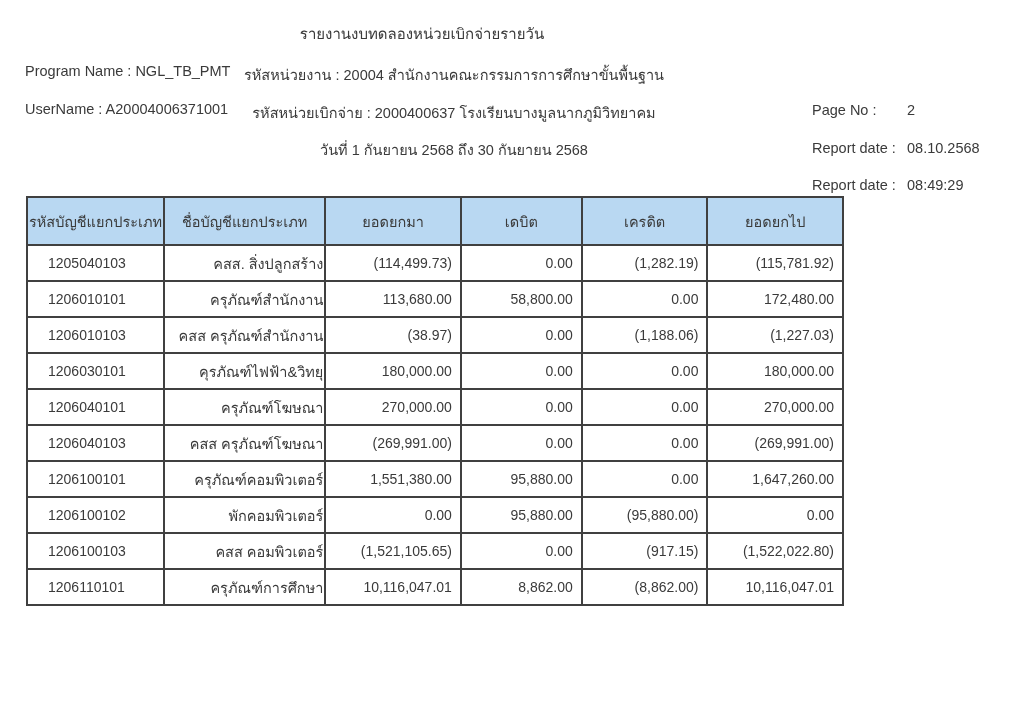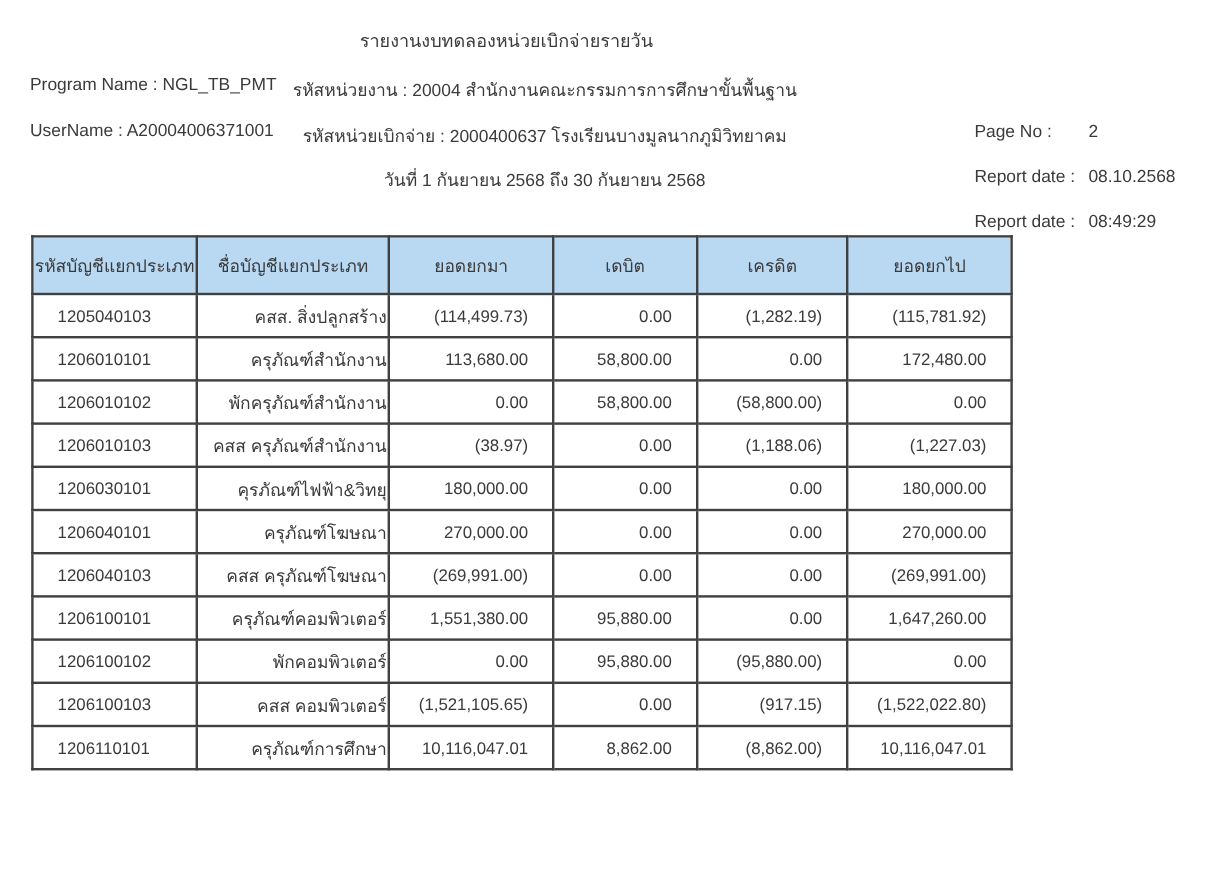--- a/index.html
+++ b/index.html
@@ -48,21 +48,21 @@
     text-align: center;
     vertical-align: middle;
   }
   table.tb td {
     height: 36px;
     vertical-align: middle;
     background: #ffffff;
   }
   td.c-code { text-align: left;  padding-left: 20px; }
   td.c-name { text-align: right;  padding-left: 7px; font-size: 14.5px; }
-  td.c-num  { text-align: right; padding-right: 20px; }
+  td.c-num  { text-align: right; padding-right: 8px; }
 </style>
 </head>
 <body>
 
 <div class="page">
 
   <div class="report-title">รายงานงบทดลองหน่วยเบิกจ่ายรายวัน</div>
 
   <div class="hline left-col row1">Program Name : NGL_TB_PMT</div>
   <div class="hline center-line row1">รหัสหน่วยงาน : 20004 สำนักงานคณะกรรมการการศึกษาขั้นพื้นฐาน</div>
@@ -112,28 +112,20 @@
         <td class="c-num">(1,282.19)</td>
         <td class="c-num">(115,781.92)</td>
       </tr>
       <tr>
         <td class="c-code">1206010101</td>
         <td class="c-name">ครุภัณฑ์สำนักงาน</td>
         <td class="c-num">113,680.00</td>
         <td class="c-num">58,800.00</td>
         <td class="c-num">0.00</td>
         <td class="c-num">172,480.00</td>
-      </tr>
-      <tr>
-        <td class="c-code">1206010102</td>
-        <td class="c-name">พักครุภัณฑ์สำนักงาน</td>
-        <td class="c-num">0.00</td>
-        <td class="c-num">58,800.00</td>
-        <td class="c-num">(58,800.00)</td>
-        <td class="c-num">0.00</td>
       </tr>
       <tr>
         <td class="c-code">1206010103</td>
         <td class="c-name">คสส ครุภัณฑ์สำนักงาน</td>
         <td class="c-num">(38.97)</td>
         <td class="c-num">0.00</td>
         <td class="c-num">(1,188.06)</td>
         <td class="c-num">(1,227.03)</td>
       </tr>
       <tr>

